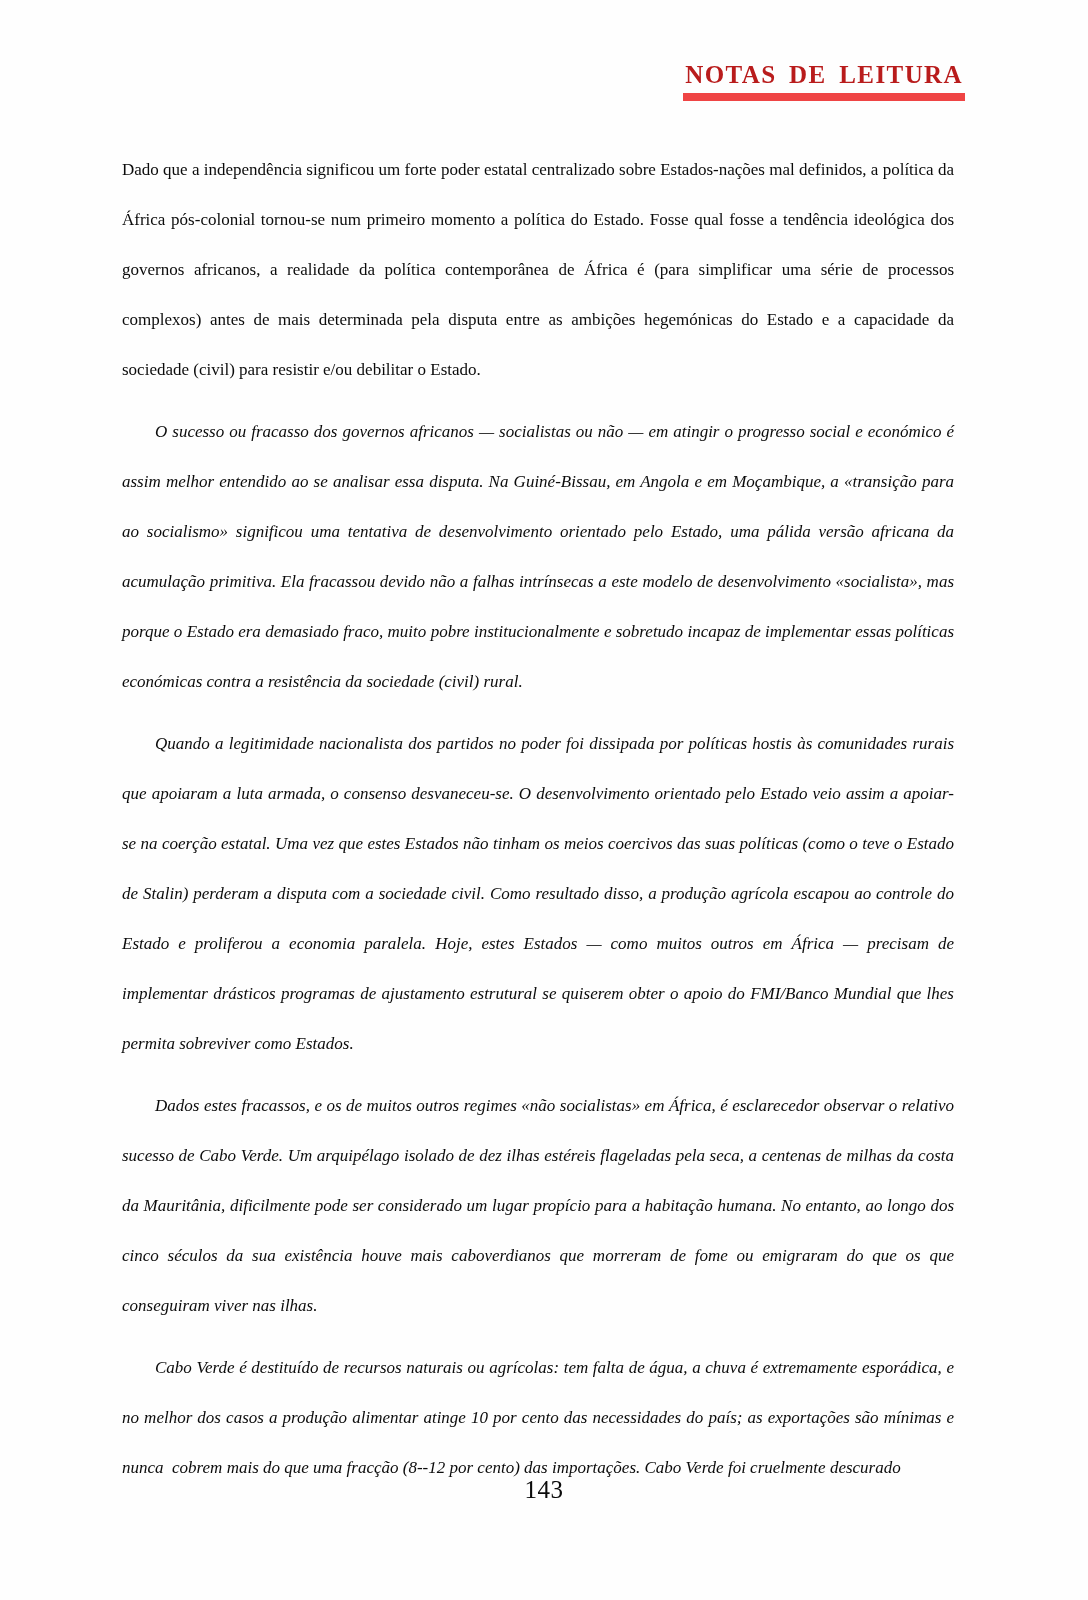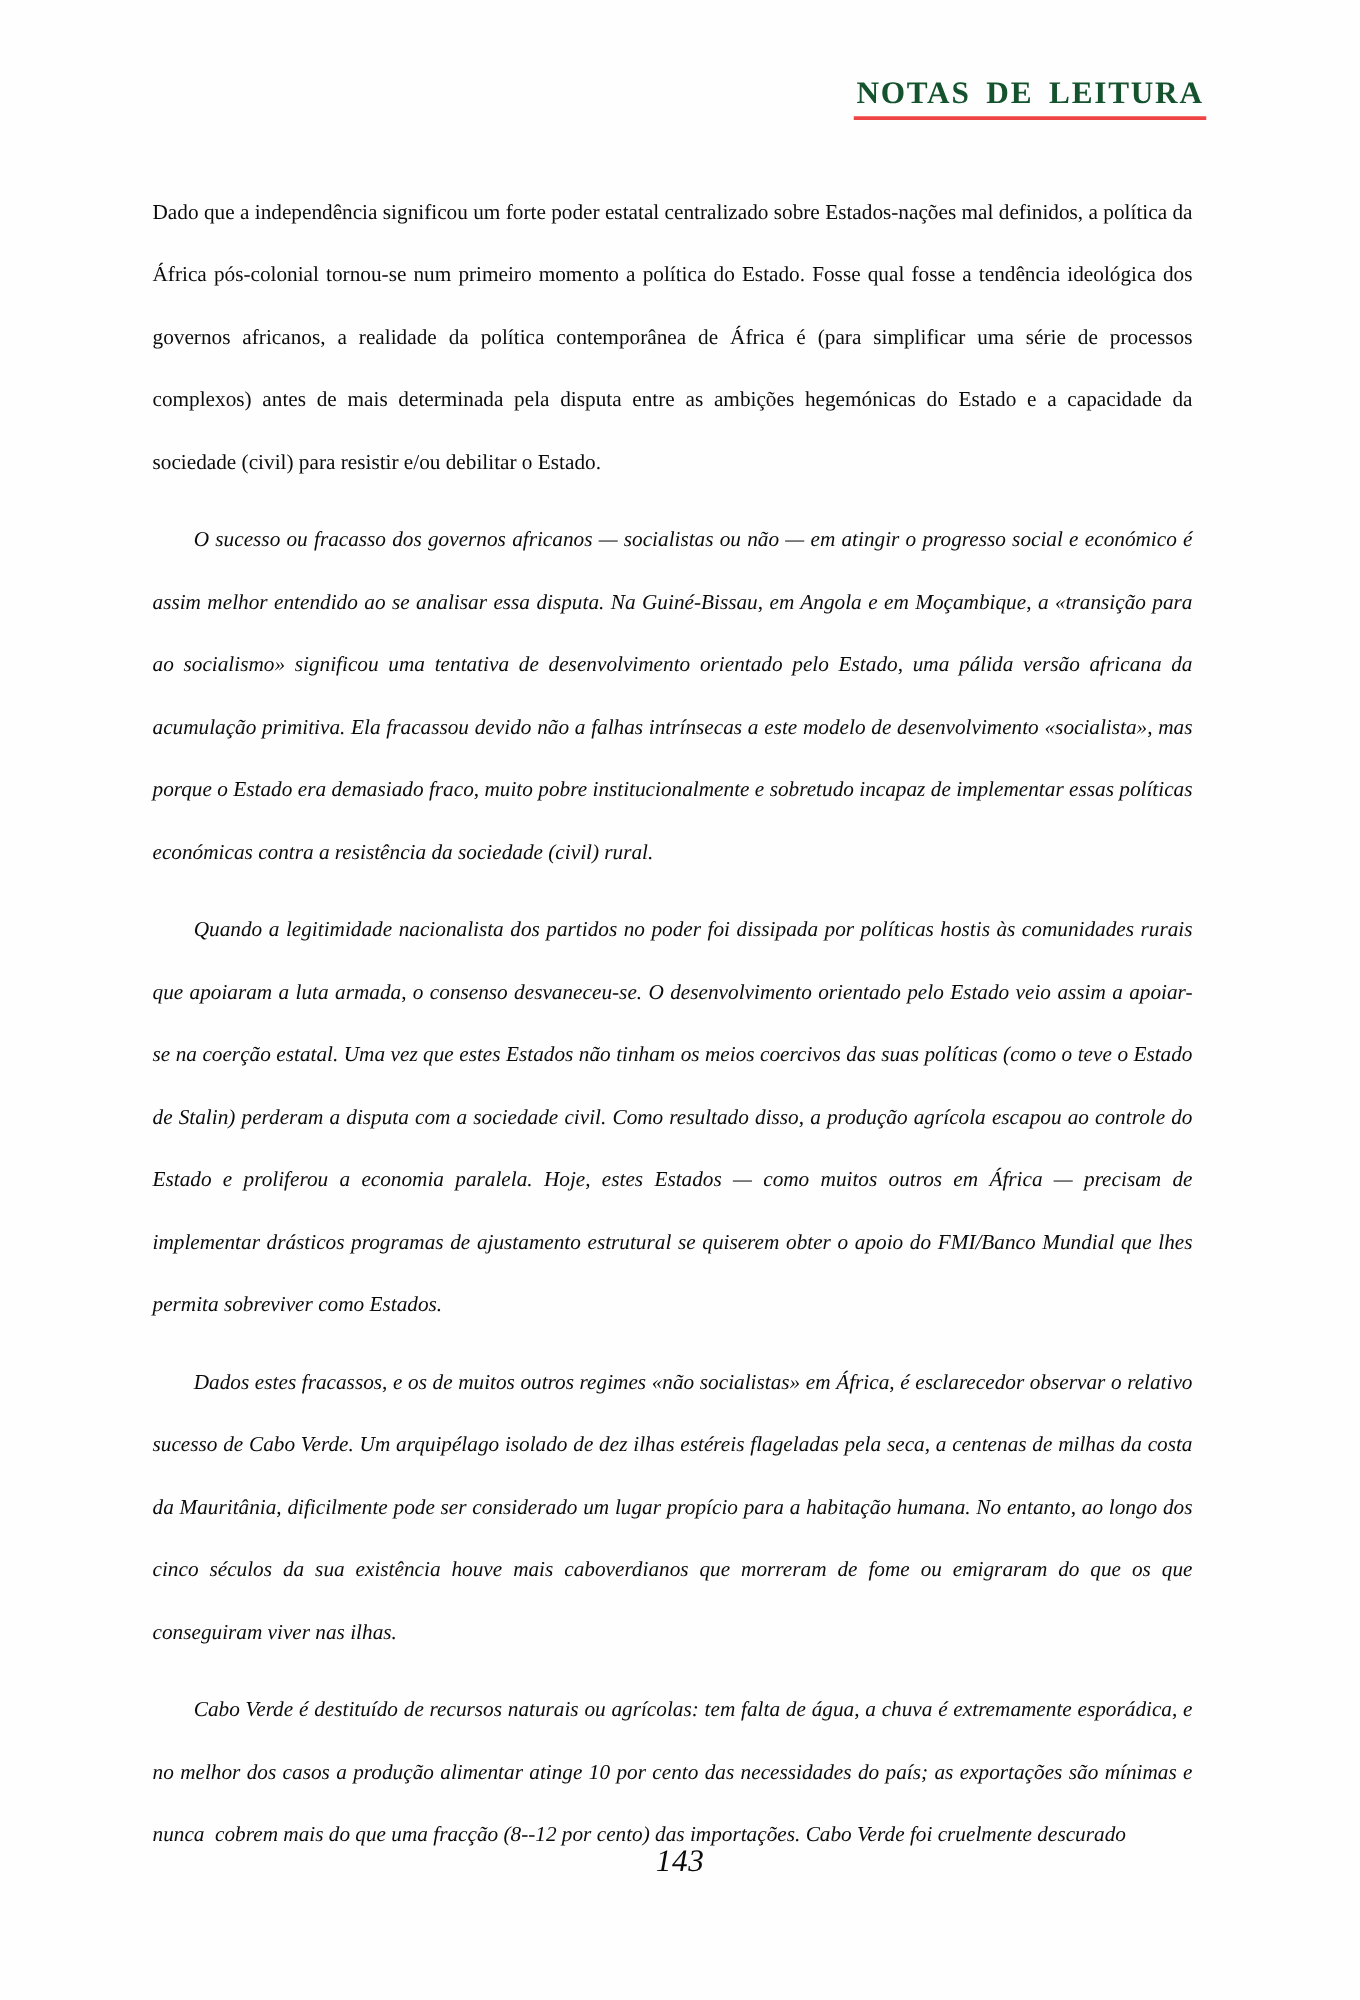--- a/index.html
+++ b/index.html
@@ -29,22 +29,22 @@
     text-align: right;
   }
   .running-head-title {
     display: inline-block;
     font-size: 25px;
     font-weight: bold;
     letter-spacing: 1.4px;
     word-spacing: 5px;
     line-height: 1.05;
     padding: 0 2px 5px 2px;
-    border-bottom: 3px solid #ef4444;
-    color: #14532d;
+    border-bottom: 8px solid #ef4444;
+    color: #b91c1c;
   }
   
   .textblock {
     position: absolute;
     top: 133px;
     left: 110px;
     width: 856px;
   }
   .para {
     margin: 12px;
@@ -72,21 +72,20 @@
   
   .folio {
     position: absolute;
     top: 1477px;
     left: 0;
     width: 1088px;
     text-align: center;
     font-size: 25px;
     line-height: 1;
     letter-spacing: 0.5px;
-    font-style: italic;
   }
 </style>
 </head>
 <body>
 
 <div class="page">
 
   <div class="running-head">
     <span class="running-head-title">NOTAS DE LEITURA</span>
   </div>

